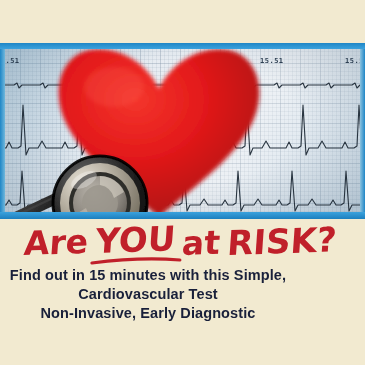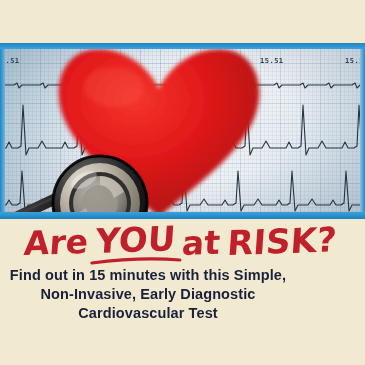--- a/index.html
+++ b/index.html
@@ -282,17 +282,17 @@
       <text id="hl-are" x="8.776891708374023" y="33" fill="#c0202a" font-family="'DejaVu Sans', sans-serif" font-size="33" font-weight="bold" transform="rotate(-2 8.776891708374023 33) skewX(-6)">Are </text>
       <text id="hl-you" x="79.95925712585449" y="31" fill="#c0202a" font-family="'DejaVu Sans', sans-serif" font-size="34" font-weight="bold" transform="rotate(-2 79.95925712585449 31) skewX(-6)">YOU</text>
       <text id="hl-at" x="166.84830284118652" y="33" fill="#c0202a" font-family="'DejaVu Sans', sans-serif" font-size="33" font-weight="bold" transform="rotate(-2 166.84830284118652 33) skewX(-6)"> at </text>
       <text id="hl-risk" x="211.8840274810791" y="33" fill="#c0202a" font-family="'DejaVu Sans', sans-serif" font-size="34" font-weight="bold" transform="rotate(-2 211.8840274810791 33) skewX(-6)">RISK?</text>
       <path d="M73.95925712585449,41 C104.72042312622071,37 137.23937004089356,36 161.84830284118652,38" stroke="#c0202a" stroke-width="3.2" fill="none" stroke-linecap="round"></path>
     </svg>
   </div>
 
   <div class="body-copy">
     <span class="ln">Find out in 15 minutes with this Simple,</span>
+    <span class="ln">Cardiovascular Test</span>
     <span class="ln">Non-Invasive, Early Diagnostic</span>
-    <span class="ln">Cardiovascular Test</span>
   </div>
 
 </div>
 
 </body></html>

